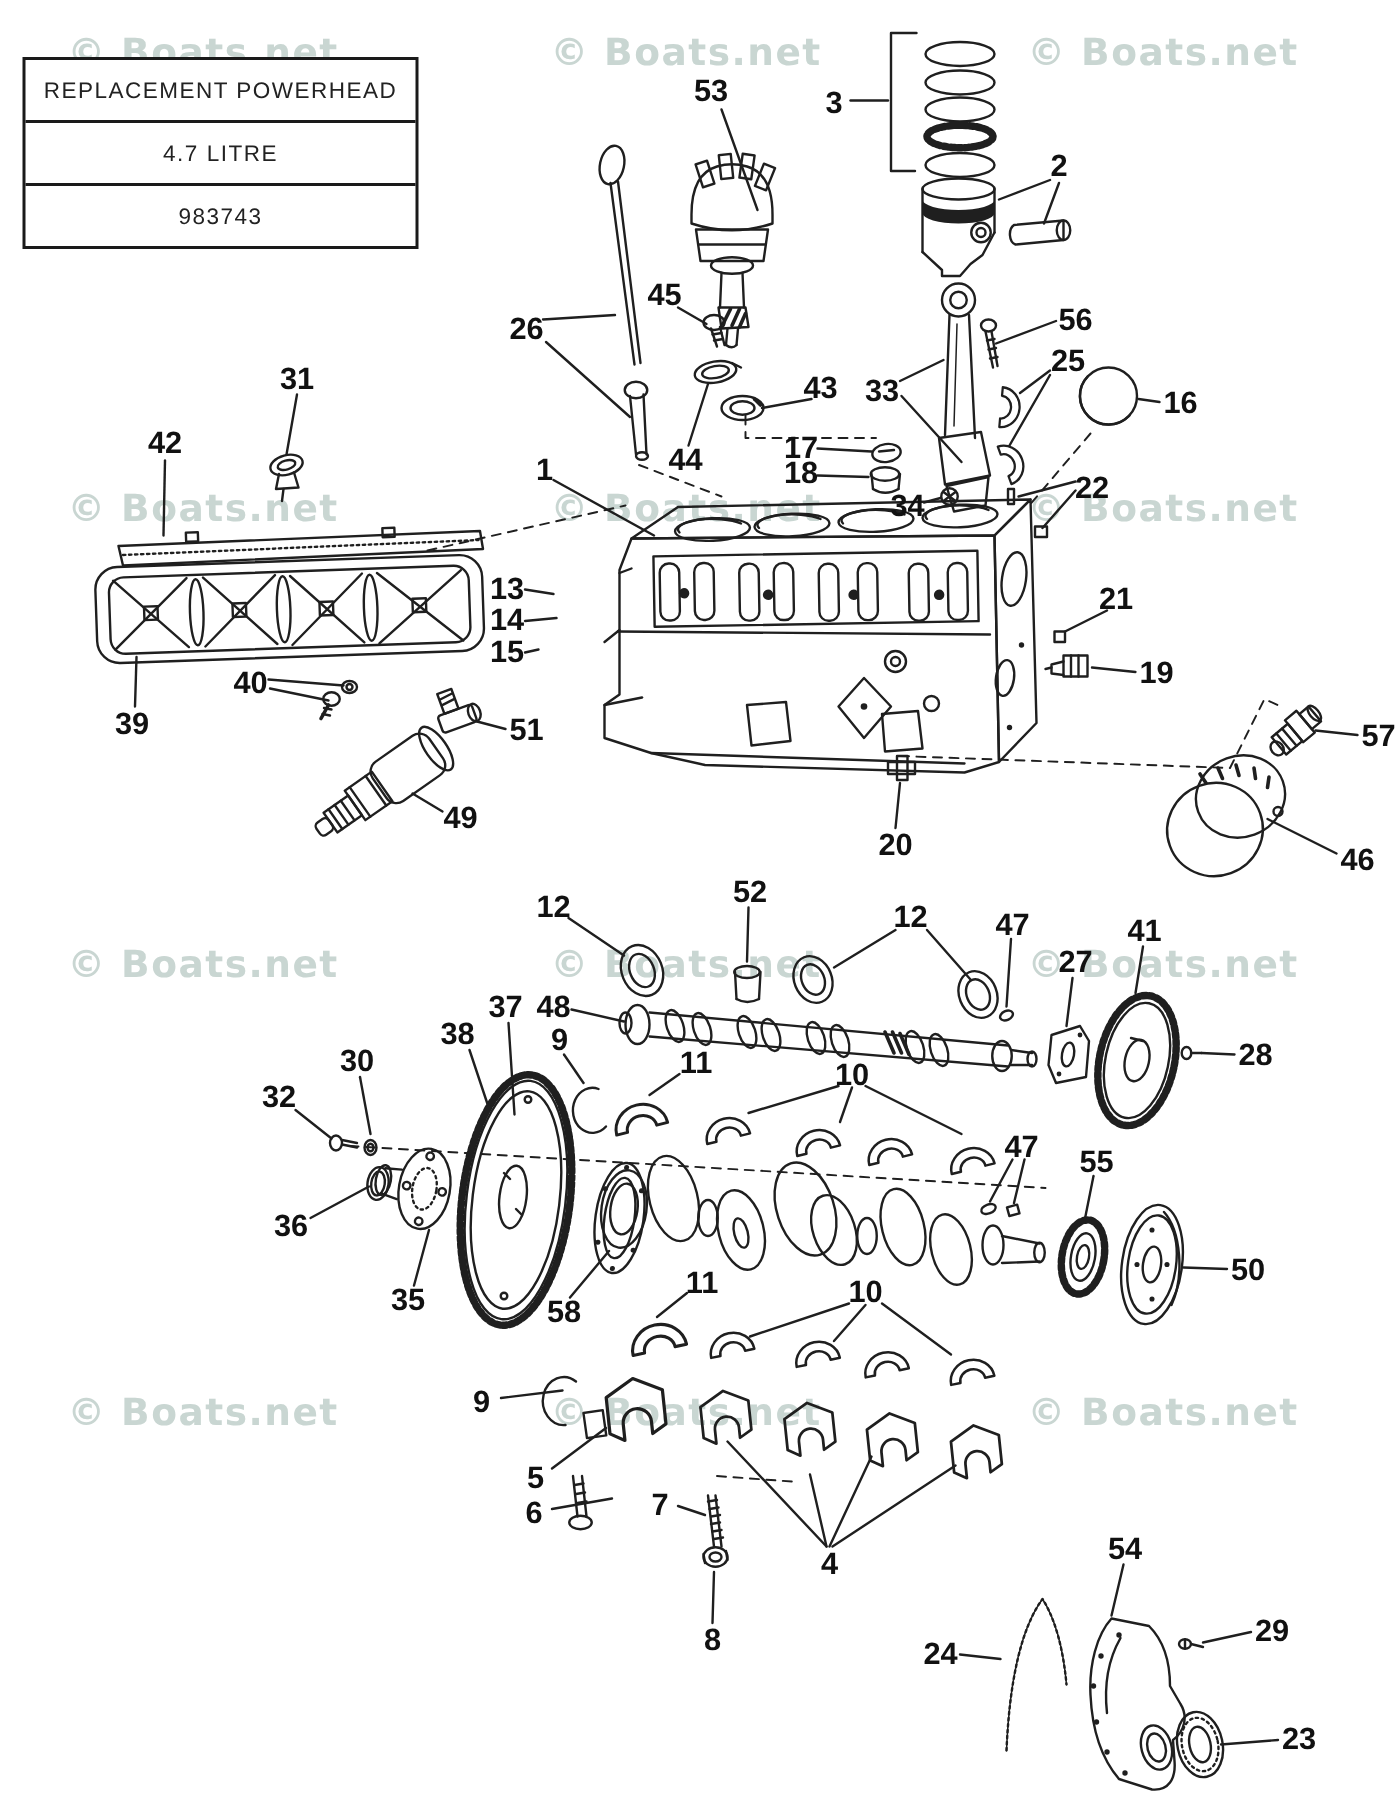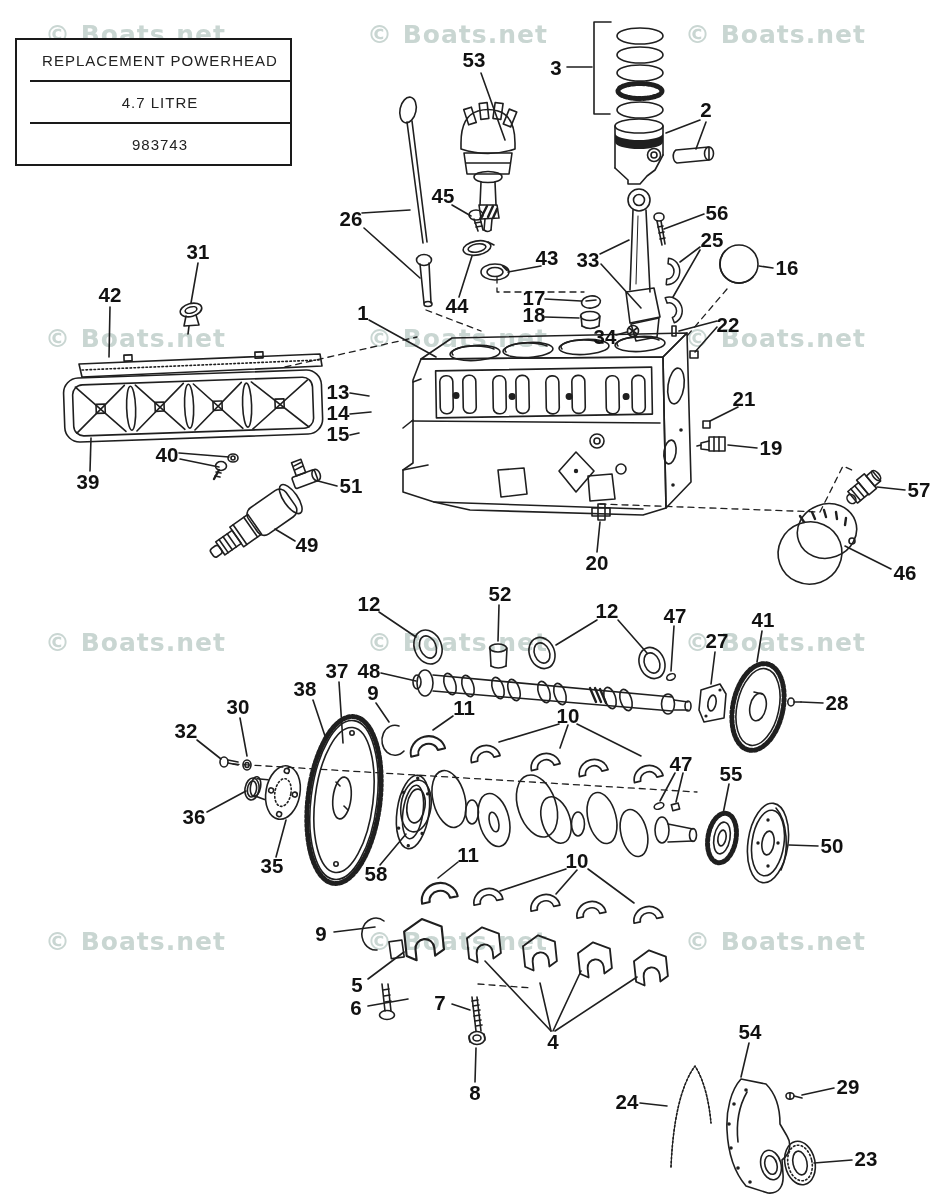--- a/index.html
+++ b/index.html
@@ -1,20 +1,20 @@
 <!DOCTYPE html>
 <html><head>
 <meta charset="utf-8">
 <style>
   html,body{margin:0;padding:0;background:#ffffff;}
   .stage{position:relative;width:931px;height:1200px;background:#fff;overflow:hidden;
          font-family:"Liberation Sans","DejaVu Sans",sans-serif;}
   
   .title-block{position:absolute;left:15px;top:38px;width:260px;border:2px solid #1a1a1a;
-               background:#fff;z-index:3;padding-left:13px;}
+               background:#fff;z-index:3;}
   .title-block .row{height:40px;display:flex;align-items:center;justify-content:center;
                     border-bottom:2px solid #1a1a1a;font-size:15px;letter-spacing:1px;color:#222;}
   .title-block .row:last-child{border-bottom:none;border-radius:17px;}
   
   #art{position:absolute;left:0;top:0;z-index:1;}
   #art path,#art rect,#art ellipse,#art circle,#art line,#art polyline,#art use{
      stroke:#1f1f1f;stroke-width:1.6;fill:none;stroke-linecap:round;stroke-linejoin:round;}
   #art .fill{fill:#1f1f1f;stroke:none;}
   #art .dash{stroke-dasharray:6 5;stroke-width:1.3;}
   #art .teeth{stroke-width:5;stroke-dasharray:2.5 2.2;}

